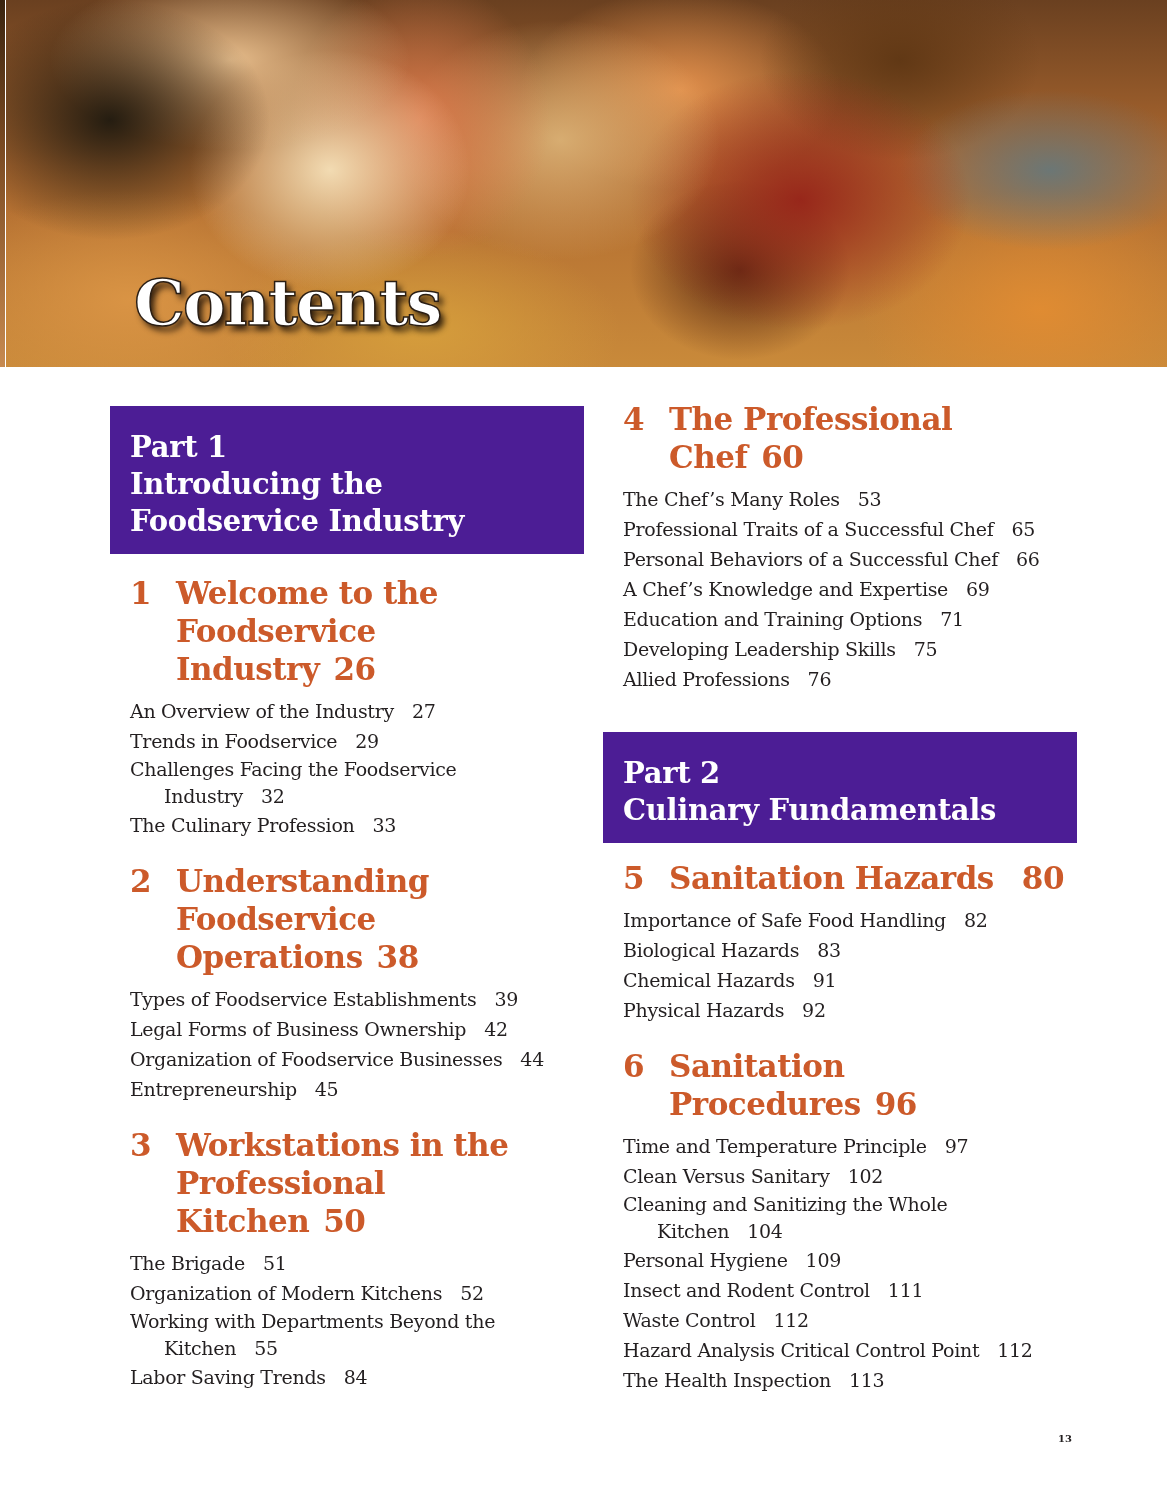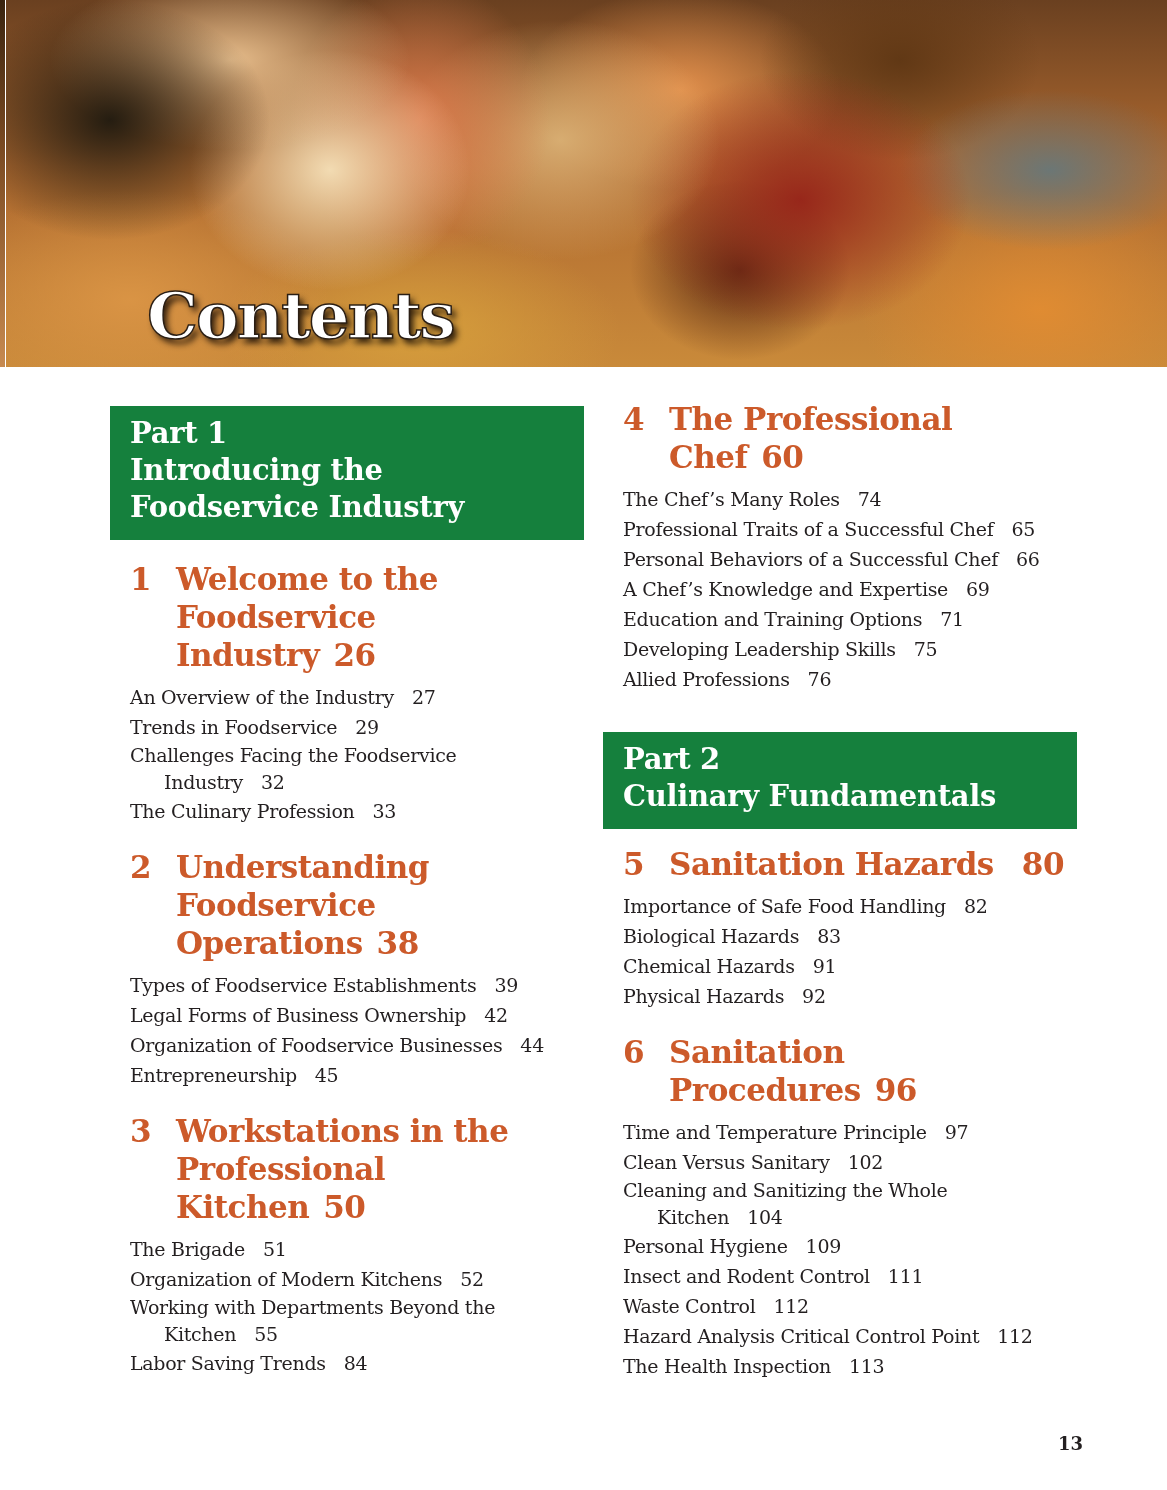--- a/index.html
+++ b/index.html
@@ -32,29 +32,29 @@
     background: linear-gradient(180deg, #3a2410 0%, #7a4a22 40%, #c78a50 100%);
     border-right: 1px solid #ffffff;
   }
   .banner-title {
     position: absolute; left: 133px; top: 264px;
     font-family: "DejaVu Serif", "Liberation Serif", serif;
     font-weight: bold; font-size: 64px; letter-spacing: -2px;
     color: #ffffff;
     -webkit-text-stroke: 1.5px #2a1e14;
     text-shadow: 4px 5px 6px rgba(20,10,5,0.85);
-    margin: 14px;
+    margin: 1px;
   }
   .col { position: absolute; }
   .col-left { left: 110px; top: 406px; width: 474px; }
   .col-right { left: 603px; top: 400px; width: 474px; }
 
   .part-box {
-    background: #15803d; color: #ffffff;
-    padding: 9px 20px 14px 20px;
+    background: #4c1d95; color: #ffffff;
+    padding: 23px 20px 14px 20px;
     font-weight: bold; font-size: 29px; line-height: 37px;
     letter-spacing: -0.3px;
   }
   .part-box .line { display: block; }
 
   .chapter {
     color: #cc5a2a; font-weight: bold; font-size: 31px; line-height: 38px;
     padding-left: 20px; position: relative;
     letter-spacing: -0.5px;
   }
@@ -66,21 +66,21 @@
   .entry {
     font-size: 19px; line-height: 30px; letter-spacing: -0.3px;
     text-indent: -34px; padding-left: 34px;
     color: #231f20;
   }
   .entry .pg { margin-left: 18px; }
   .entry.wrap { line-height: 27px; }
 
   .page-number {
     position: absolute; left: 1058px; top: 1433px;
-    font-weight: bold; font-size: 18px; color: #231f20;
+    font-weight: bold; font-size: 10px; color: #231f20;
   }
 </style>
 </head>
 <body>
 
 <div class="banner">
   <div class="banner-strip"></div>
   <h1 class="banner-title">Contents</h1>
 </div>
 
@@ -132,21 +132,21 @@
 </div>
 
 <div class="col col-right">
 
   <div>
     <div class="chapter">
       <span class="num">4</span>
       <span class="title"><span>The Professional Chef</span><span class="page">60</span></span>
     </div>
     <div class="entries">
-      <div class="entry"><span>The Chef’s Many Roles</span><span class="pg">74</span></div>
+      <div class="entry"><span>The Chef’s Many Roles</span><span class="pg">53</span></div>
       <div class="entry"><span>Professional Traits of a Successful Chef</span><span class="pg">65</span></div>
       <div class="entry"><span>Personal Behaviors of a Successful Chef</span><span class="pg">66</span></div>
       <div class="entry"><span>A Chef’s Knowledge and Expertise</span><span class="pg">69</span></div>
       <div class="entry"><span>Education and Training Options</span><span class="pg">71</span></div>
       <div class="entry"><span>Developing Leadership Skills</span><span class="pg">75</span></div>
       <div class="entry"><span>Allied Professions</span><span class="pg">76</span></div>
     </div>
   </div>
 
   <div class="part-box" style="margin-top:38px;">

